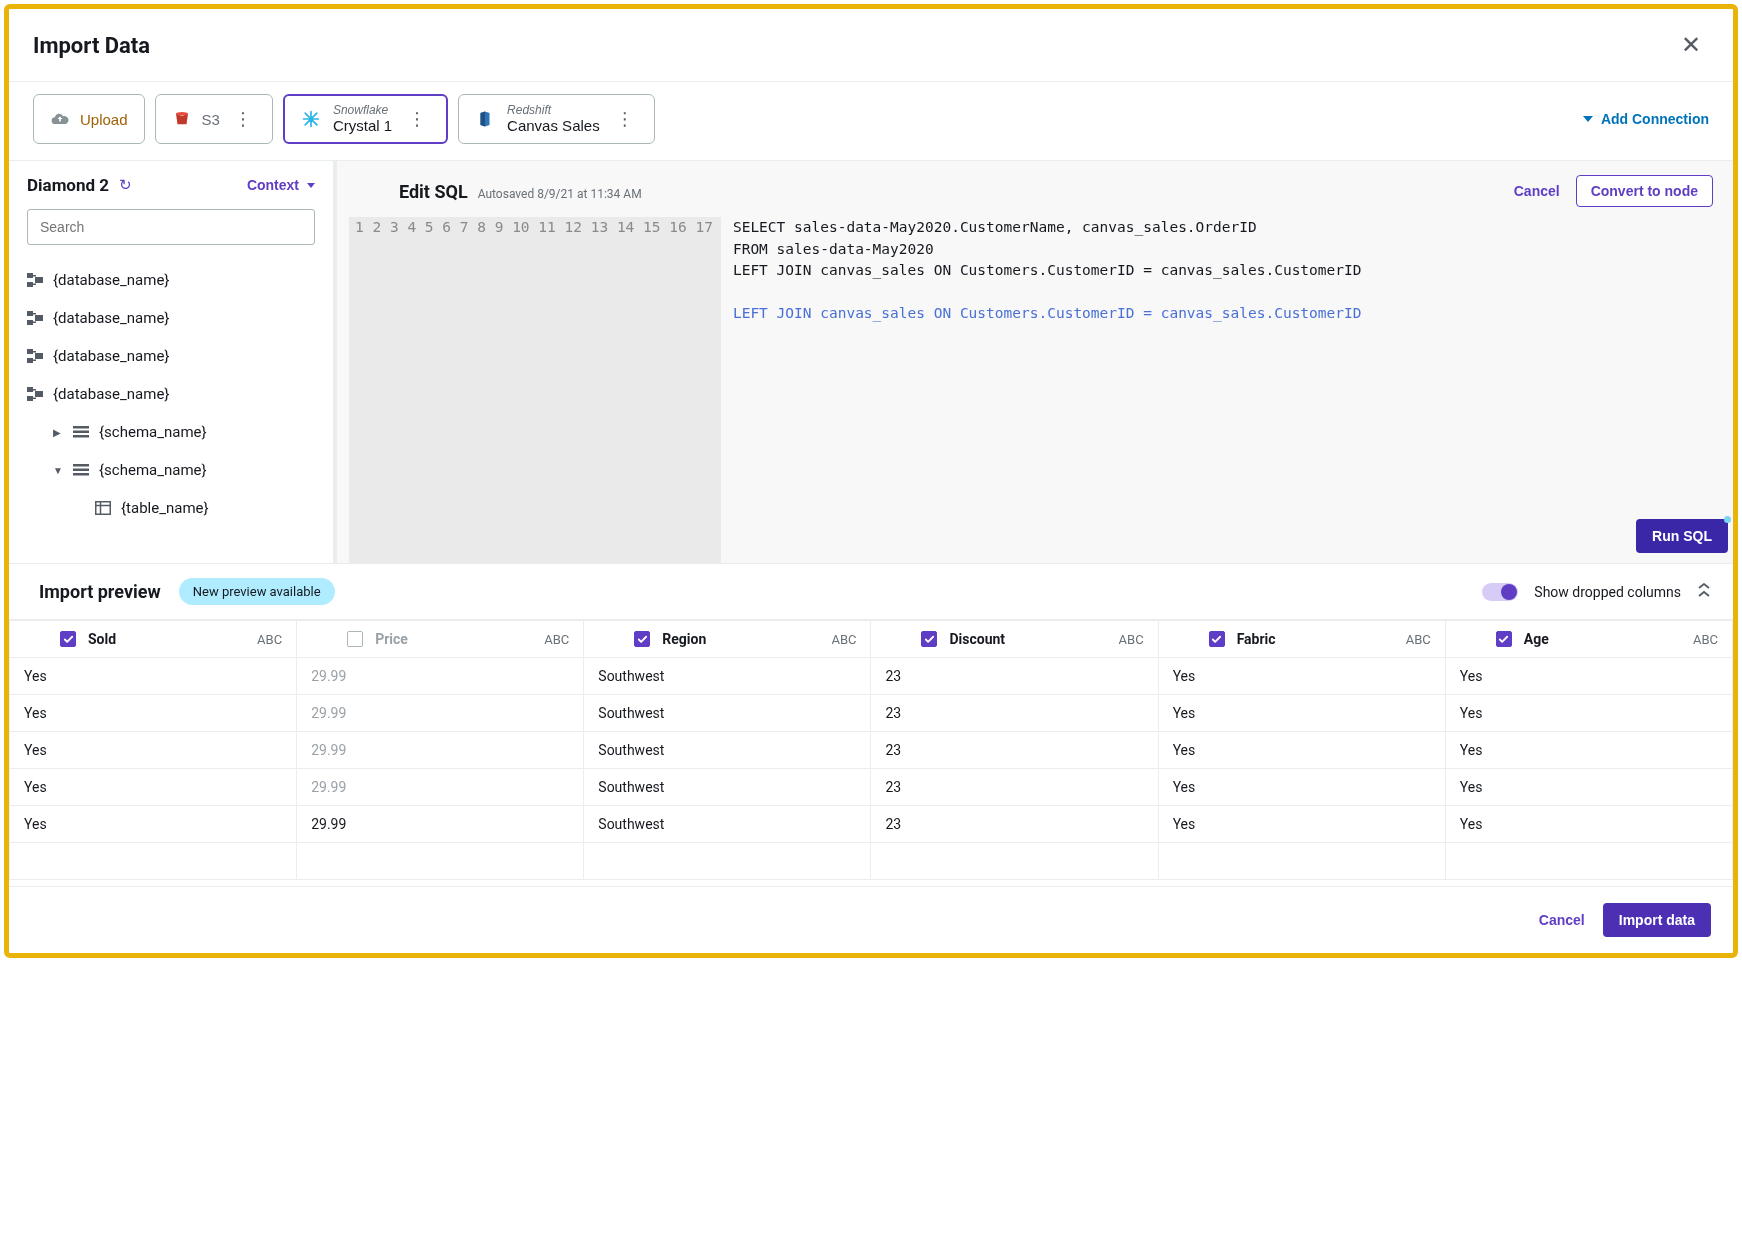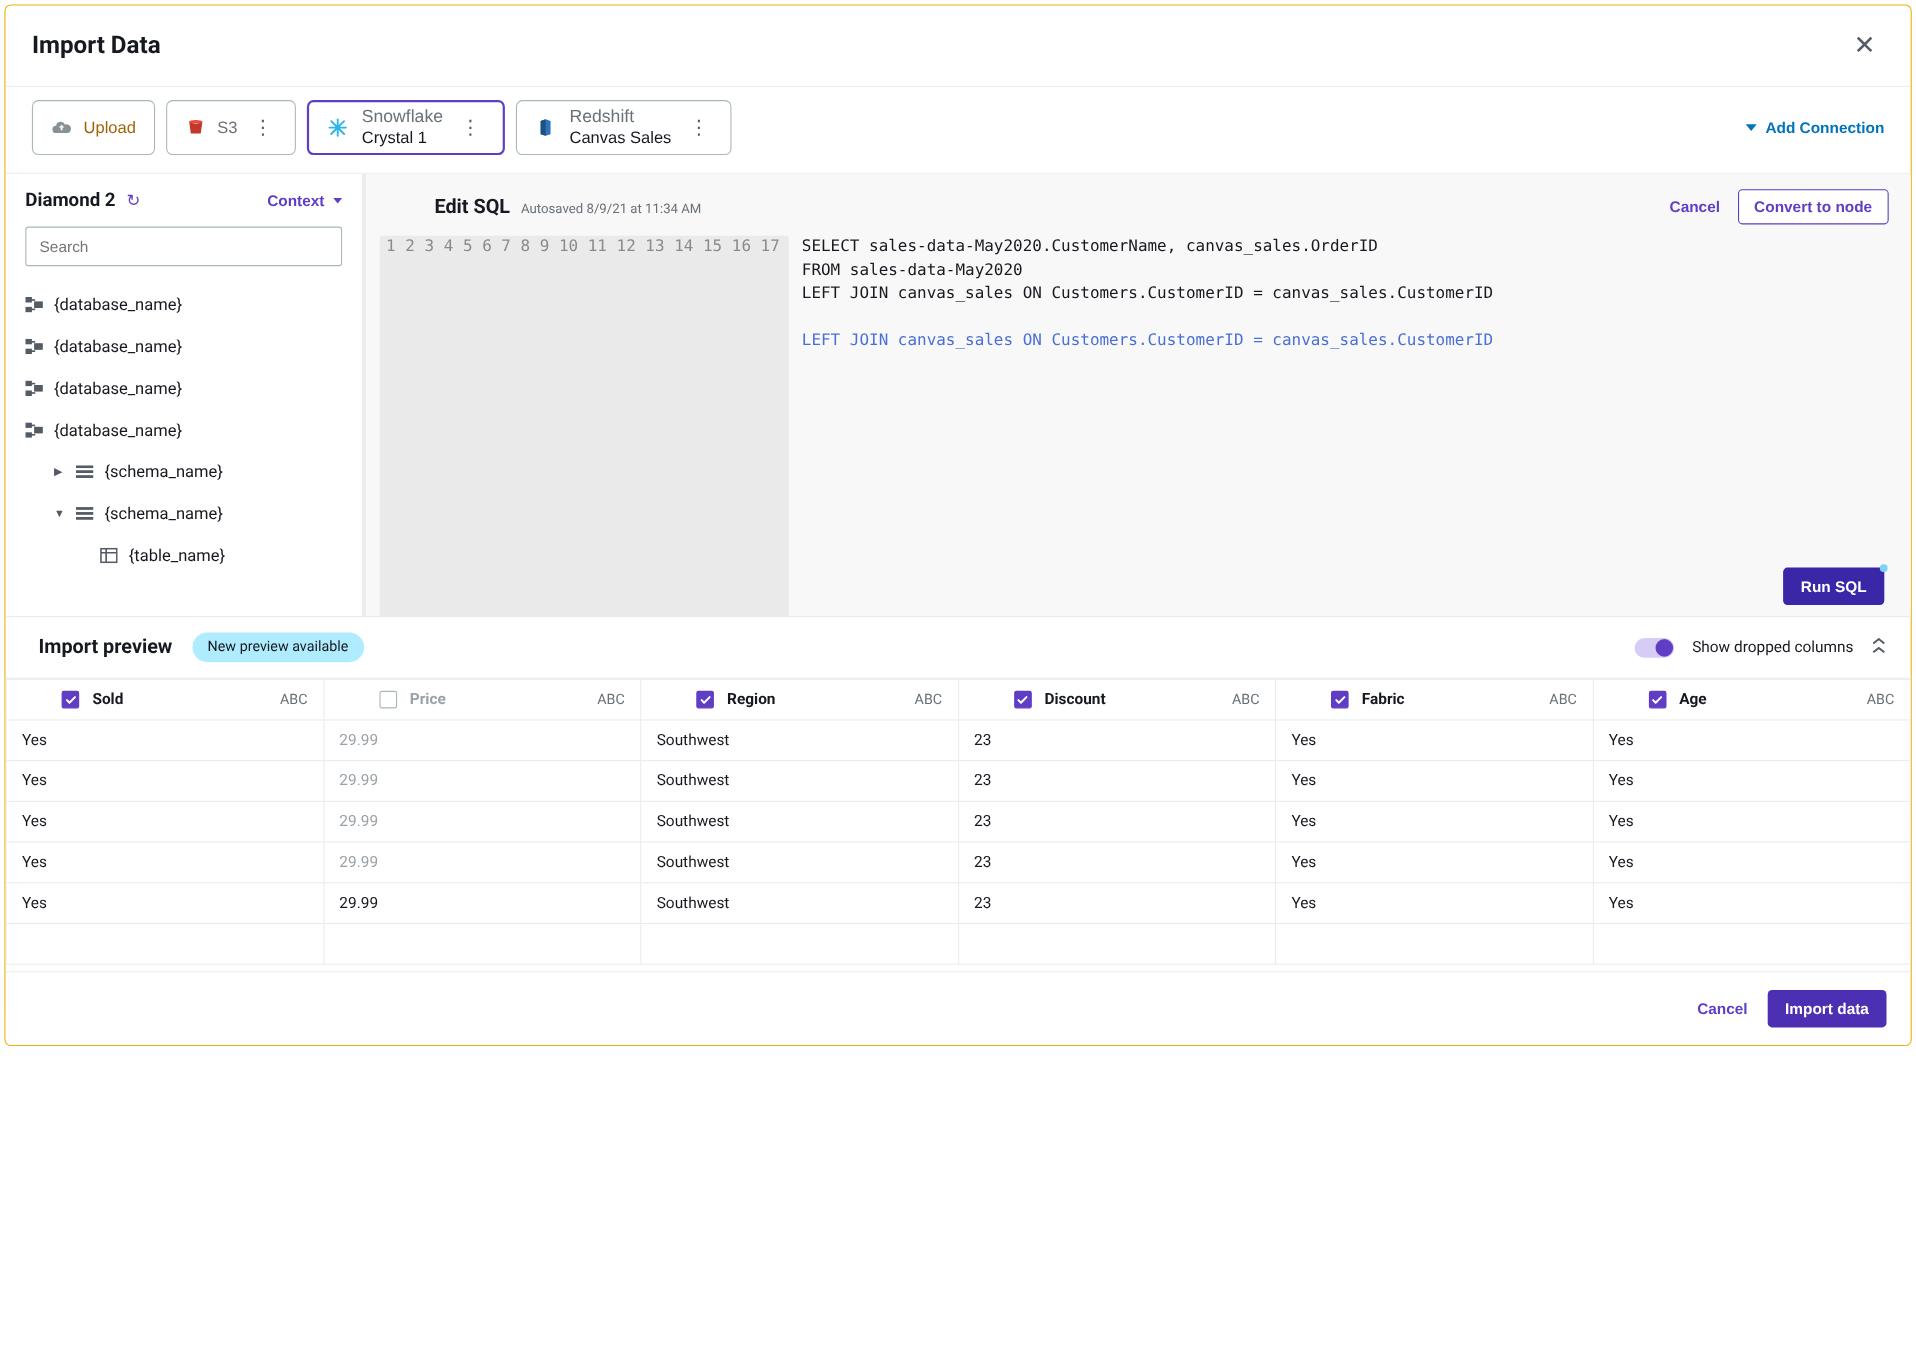--- a/index.html
+++ b/index.html
@@ -1,32 +1,32 @@
 <!DOCTYPE html>
 <html><head>
 <meta charset="utf-8">
 <style>
 * { box-sizing: border-box; margin: 0; padding: 0; }
 body { font-family: -apple-system, BlinkMacSystemFont, "Segoe UI", Roboto, sans-serif; font-size: 14px; color: #16191f; background: #fff; }
-.modal { border: 1px solid #eab308; border-radius: 6px; margin: 4px; overflow: hidden; }
+.modal { border: 5px solid #eab308; border-radius: 6px; margin: 4px; overflow: hidden; }
 
 
 .header { display: flex; align-items: center; justify-content: space-between; padding: 18px 24px; border-bottom: 1px solid #eaeded; }
 .header h1 { font-size: 22px; font-weight: 700; }
 .close-btn { font-size: 24px; color: #545b64; cursor: pointer; background: none; border: none; padding: 4px 8px; }
 
 
 .sources-row { display: flex; align-items: center; justify-content: space-between; padding: 12px 24px 16px 24px; border-bottom: 1px solid #eaeded; }
 .sources { display: flex; gap: 10px; }
 .source-btn { display: flex; align-items: center; gap: 12px; border: 1px solid #aab7b8; background: #fff; border-radius: 6px; padding: 10px 16px; cursor: pointer; height: 50px; }
 .source-btn.simple { gap: 10px; }
 .source-btn.active { border: 2px solid #5f3dc4; }
 .source-icon { width: 20px; height: 20px; display: flex; align-items: center; justify-content: center; }
 .source-text { display: flex; flex-direction: column; align-items: flex-start; line-height: 1.2; }
-.source-meta { font-size: 16px; color: #687078; }
+.source-meta { font-size: 12px; color: #687078; font-style: italic; }
 .source-label { font-size: 15px; color: #16191f; }
 .source-upload-label { font-size: 15px; color: #a16207; }
 .s3-label { font-size: 15px; color: #687078; }
 .kebab { color: #545b64; font-size: 18px; padding: 0 4px; line-height: 1; }
 .add-conn { display: flex; align-items: center; gap: 8px; color: #0073bb; font-weight: 700; cursor: pointer; background:none; border:none; font-size:14px; }
 .caret-down { width: 0; height: 0; border-left: 5px solid transparent; border-right: 5px solid transparent; border-top: 6px solid #0073bb; }
 
 
 .main { display: flex; height: 402px; }
 
@@ -52,21 +52,21 @@
 .editor-title-wrap { display:flex; align-items:baseline; gap:10px; }
 .editor-title { font-size:18px; font-weight:700;margin-left:26px; }
 .autosave { font-size:12px; color:#687078; }
 .editor-actions { display:flex; align-items:center; gap:16px; }
 .link-btn { color:#5f3dc4; font-weight:700; background:none; border:none; cursor:pointer; font-size:14px; }
 .outline-btn { color:#5f3dc4; font-weight:700; background:#fff; border:1px solid #5f3dc4; border-radius:4px; padding:7px 14px; cursor:pointer; font-size:14px; }
 .code-area { flex:1; display:flex; font-family: "SFMono-Regular", Consolas, monospace; font-size:14.5px; line-height:21.5px; overflow:hidden;margin-left:12px; }
 .gutter { background:#eaeaea; color:#8a8a8a; text-align:right; padding: 0 8px 0 6px; user-select:none; min-width:32px; }
 .code { padding: 0 12px; white-space:pre; }
 .code .hl { color:#4a6fd6; }
-.run-sql-wrap { position:absolute; right:24px; bottom:10px;border-radius:16px; }
+.run-sql-wrap { position:absolute; right:5px; bottom:10px;border-radius:16px; }
 .run-sql { background:#3927a8; color:#fff; font-weight:700; border:none; border-radius:4px; padding:9px 16px; cursor:pointer; font-size:14px; position:relative; }
 .run-sql::after { content:""; position:absolute; top:-3px; right:-3px; width:7px; height:7px; background:#7bd4f5; border-radius:50%; }
 
 
 .preview-header { display:flex; align-items:center; justify-content:space-between; padding: 14px 22px 14px 30px; border-top:1px solid #eaeded; }
 .preview-left { display:flex; align-items:center; gap:18px; }
 .preview-title { font-size:18px; font-weight:700; }
 .pill { background:#b0ecff; color:#16191f; border-radius:999px; padding:6px 14px; font-size:13px; cursor:pointer; }
 .preview-right { display:flex; align-items:center; gap:16px; }
 .toggle { width:36px; height:18px; background:#d7ccf5; border-radius:999px; position:relative; cursor:pointer; }

